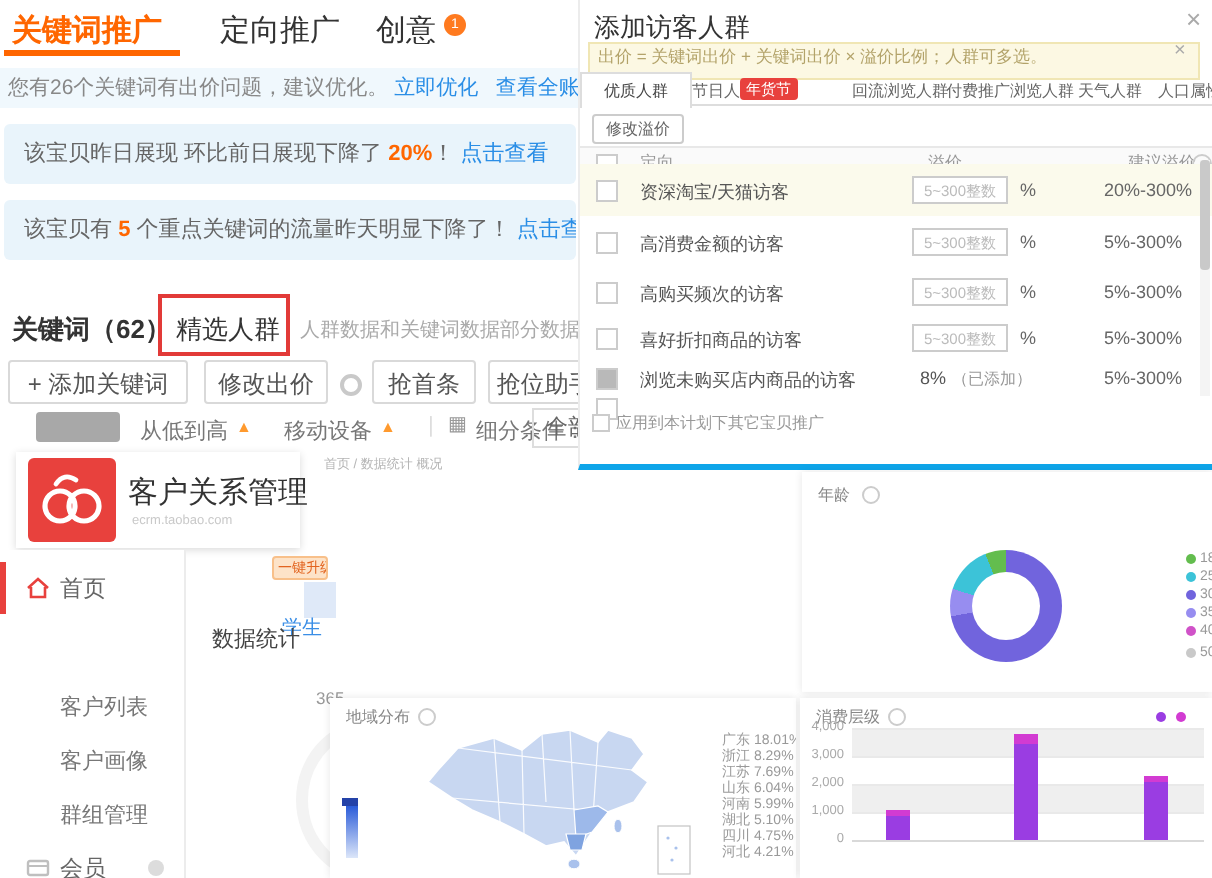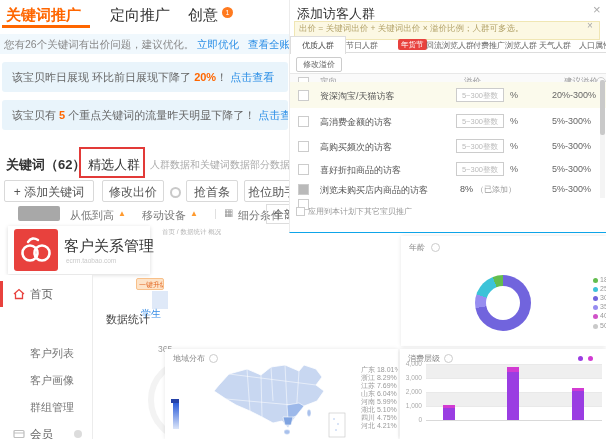--- a/index.html
+++ b/index.html
@@ -19,21 +19,21 @@
   .lnk{color:#2a8ee6;cursor:pointer;}
   .em-orange{color:#ff6600;font-weight:bold;}
   .subtab{font-size:13px;color:#333;top:156px;}
   .anno-box{border:2px solid #e23a38;background:transparent;}
   .zbtn{top:180px;height:22px;border:1px solid #d9d9d9;background:#fff;font-size:12px;color:#555;
         text-align:center;line-height:22px;border-radius:2px;box-sizing:border-box;}
   .gear{width:7px;height:7px;border:2px solid #c9c9c9;border-radius:50%;}
   .sort-label{font-size:11px;color:#777;top:208px;}
   .tri{font-size:8px;color:#ff9a2e;top:209px;}
   
-  .dlg{left:289px;top:0;width:317px;height:232px;background:#fff;overflow:hidden;border-left:1px solid #ececec;border-bottom:1px solid #0ea5e9;}
+  .dlg{left:289px;top:0;width:317px;height:232px;background:#fff;overflow:hidden;border-left:1px solid #ececec;border-bottom:3px solid #0ea5e9;}
   .dlg-title{left:7px;top:5px;font-size:13px;color:#333;}
   .xclose{color:#aaa;font-size:13px;cursor:pointer;}
   .note-bar{left:4px;top:21px;width:306px;height:19px;background:#fcf8e3;border:1px solid #f0e6b4;
             font-size:8.5px;line-height:13px;color:#b3a36a;padding:0 4px;box-sizing:border-box;}
   .dtabs-line{left:0;top:52px;width:317px;height:1px;background:#ddd;}
   .dtab{top:40px;font-size:8px;color:#666;}
   .dtab-active{left:0;top:36px;width:54px;height:17px;background:#fff;border:1px solid #ddd;border-bottom:none;
                font-size:8px;color:#444;text-align:center;line-height:17px;}
   .red-badge{background:#e8413d;color:#fff;font-size:7.5px;line-height:11px;height:11px;padding:0 3px;border-radius:2px;top:39px;}
   .mini-btn{left:6px;top:57px;width:44px;height:13px;border:1px solid #ccc;border-radius:2px;font-size:8px;
@@ -133,21 +133,21 @@
     <span class="abs xclose" style="left:303px;top:2px;">×</span>
 
     <div class="abs note-bar nw">
       <span>出价 = 关键词出价 + 关键词出价 × 溢价比例；人群可多选。</span>
     </div>
     <span class="abs xclose" style="left:297px;top:20px;font-size:10px;">×</span>
 
     <div class="abs dtabs-line"></div>
     <div class="abs dtab-active nw">优质人群</div>
     <span class="abs dtab nw" style="left:56px;">节日人群</span>
-    <span class="abs red-badge nw" style="left:108px;">年货节</span>
+    <span class="abs red-badge nw" style="left:80px;">年货节</span>
     <span class="abs dtab nw" style="left:136px;">回流浏览人群</span>
     <span class="abs dtab nw" style="left:183px;">付费推广浏览人群</span>
     <span class="abs dtab nw" style="left:249px;">天气人群</span>
     <span class="abs dtab nw" style="left:289px;width:28px;">人口属性人群</span>
 
     <div class="abs mini-btn nw">修改溢价</div>
 
     <div class="abs thead">
       <span class="cb abs" style="left:8px;top:3px;"></span>
       <span class="abs" style="left:30px;">定向</span>

